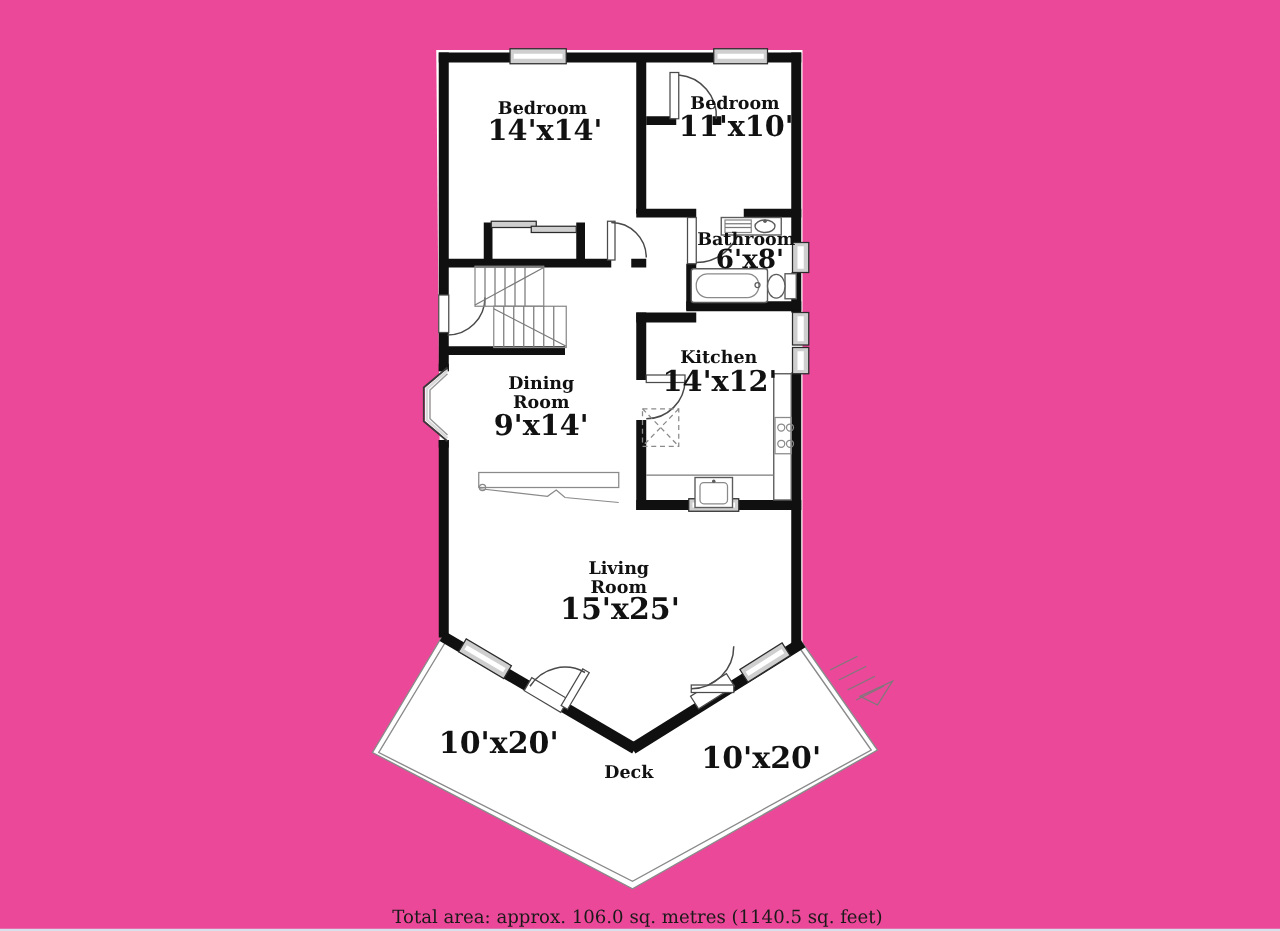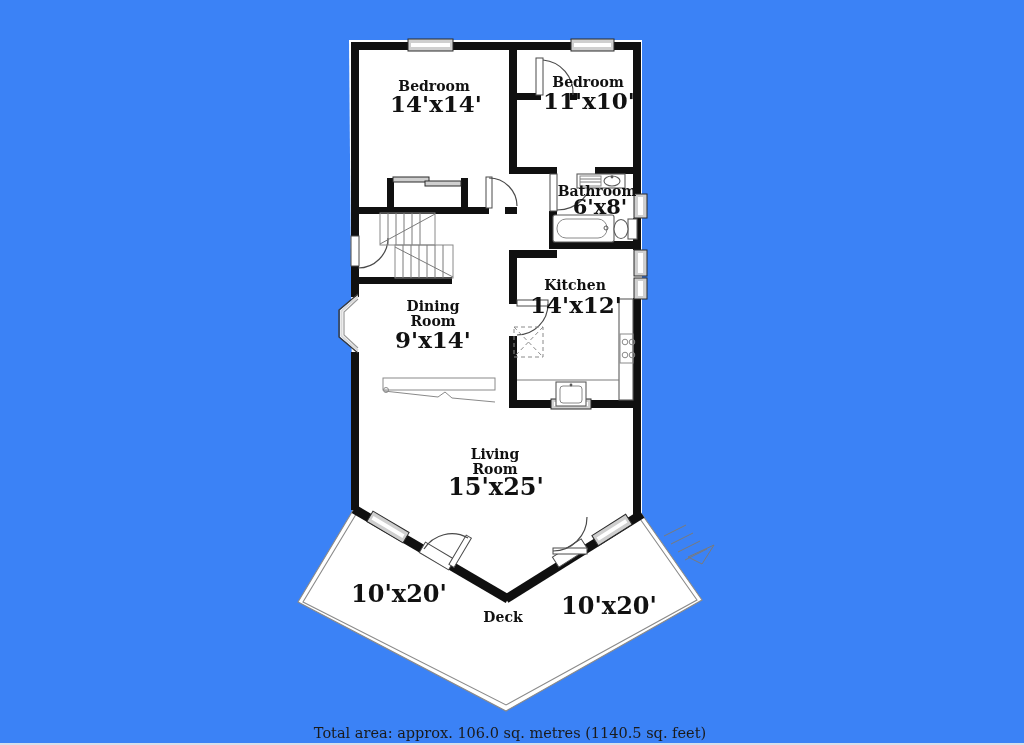--- a/index.html
+++ b/index.html
@@ -1,16 +1,16 @@
 <!DOCTYPE html>
 <html><head>
 <meta charset="utf-8">
 <style>
   html,body{margin:0;padding:0;background:#f6f6f6;}
-  .stage{position:relative;width:1024px;height:745px;background:#3b82f6;overflow:hidden;
+  .stage{position:relative;width:1024px;height:745px;background:#ec4899;overflow:hidden;
          font-family:"DejaVu Serif","Liberation Serif",serif;}
   svg{display:block}
   text{fill:#111;}
   .room-name{font-weight:bold;font-size:14px;}
   .room-size{font-weight:bold;font-size:23px;}
   .deck-size{font-weight:bold;font-size:24px;}
   .deck-name{font-weight:bold;font-size:14px;}
   .footer-text{font-size:14.5px;fill:#1a1a1a;}
   .wall{fill:#101010;}
   .win{fill:#cfcfcf;stroke:#2b2b2b;stroke-width:1;}

